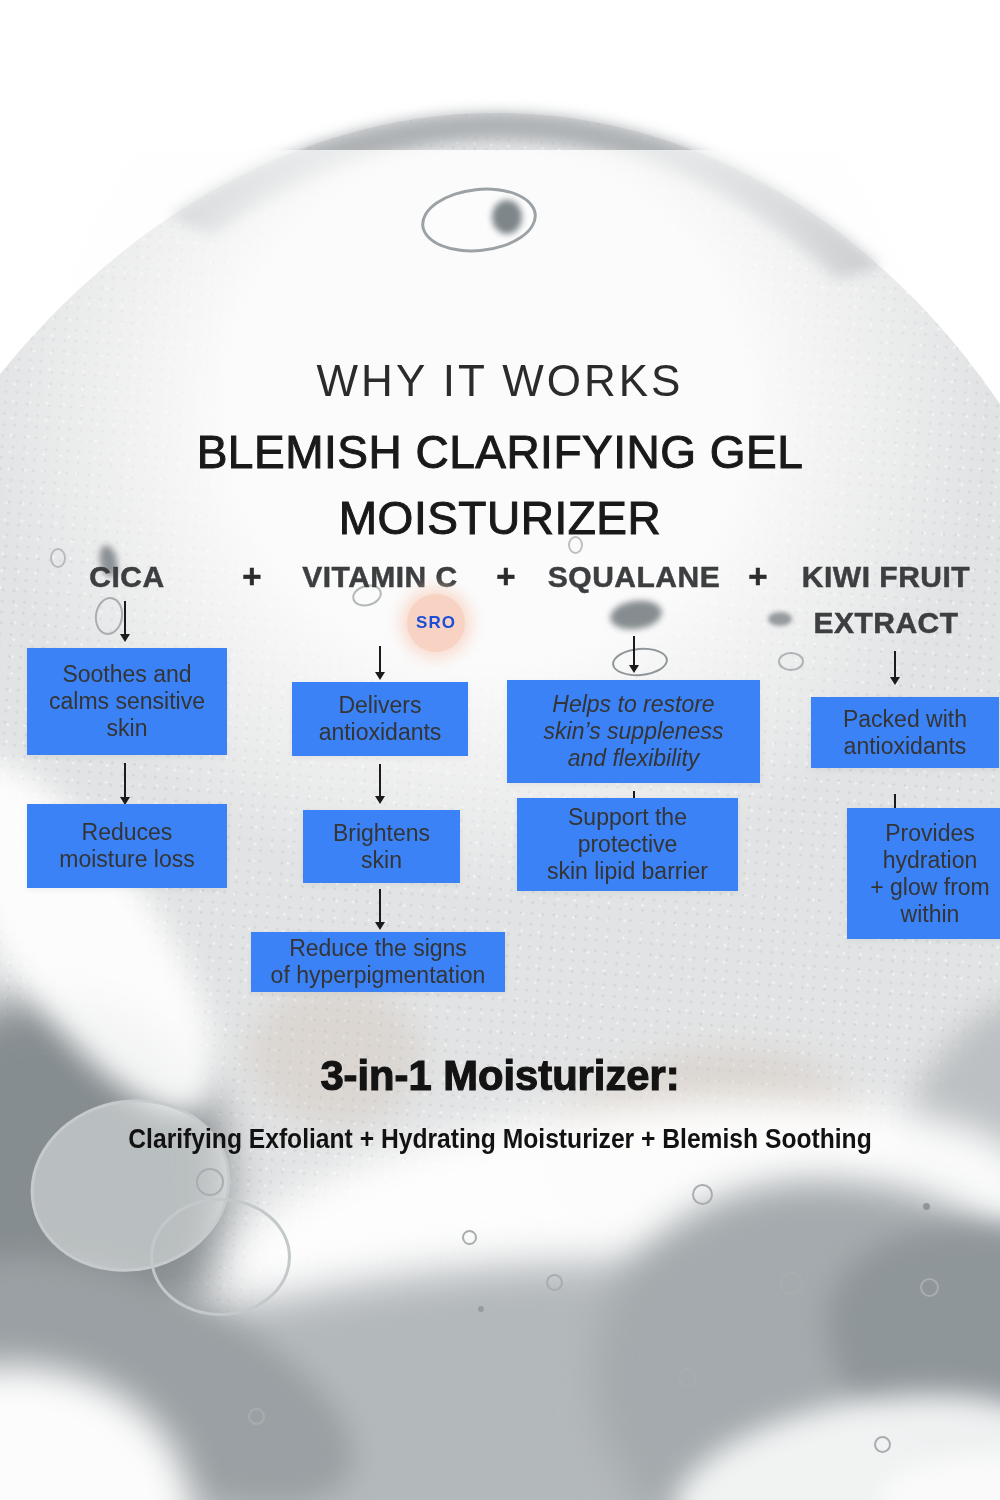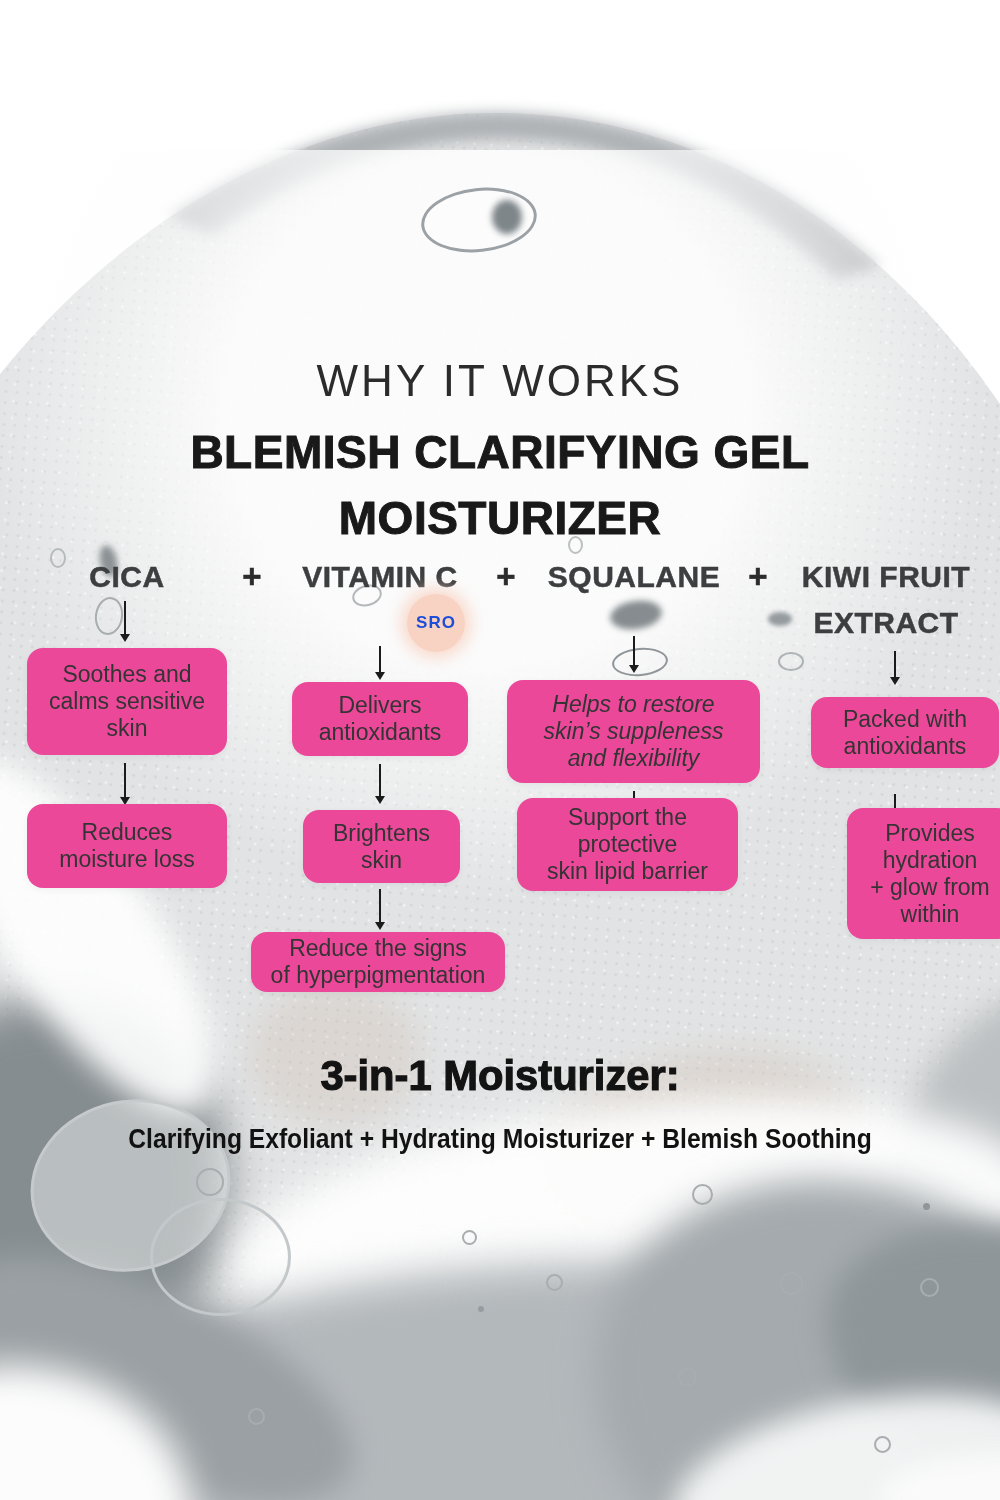--- a/index.html
+++ b/index.html
@@ -29,21 +29,21 @@
   }
   .sw{position:absolute;border-radius:50%;}
   .ring{position:absolute;border-radius:50%;border:2px solid #a8adb0;background:transparent;}
   
   .eyebrow{
     position:absolute;left:0;right:0;top:356px;text-align:center;
     font-size:44px;font-weight:300;letter-spacing:3px;color:#2b2b2b;
   }
   .main-title{
     position:absolute;left:0;right:0;top:419px;text-align:center;
-    font-size:46px;line-height:66px;font-weight:bold;color:#191919;
+    font-size:46px;line-height:66px;font-weight:normal;color:#191919;
     -webkit-text-stroke:1px #191919;letter-spacing:.5px;
   }
   .colhdr{
     position:absolute;top:554px;font-size:30px;line-height:46px;font-weight:bold;
     letter-spacing:.5px;color:#3c3e40;text-align:center;white-space:pre-line;
     -webkit-text-stroke:.5px #3c3e40;
   }
   .plus{
     position:absolute;top:554px;width:60px;font-size:33px;line-height:46px;font-weight:bold;
     color:#2c2c2c;text-align:center;-webkit-text-stroke:.5px #2c2c2c;
@@ -53,21 +53,21 @@
     display:flex;align-items:center;justify-content:center;
     font-size:17px;font-weight:bold;letter-spacing:1px;color:#1d4ed8;
     background:#f8d3c3;box-shadow:0 0 14px 7px rgba(248,211,195,.75);
   }
   .arrow{position:absolute;width:2px;background:#1b1b1b;}
   .arrow::after{
     content:"";position:absolute;left:-4px;bottom:-8px;width:0;height:0;
     border:5px solid transparent;border-top:8px solid #1b1b1b;border-bottom:0;
   }
   .bbox{
-    position:absolute;background:#ec4899;border-radius:16px;
+    position:absolute;background:#3b82f6;border-radius:0;
     display:flex;align-items:center;justify-content:center;text-align:center;
     white-space:pre-line;color:#343434;font-size:23px;line-height:27px;
     box-shadow:0 2px 6px rgba(40,45,48,.06);
   }
   .f-head{
     position:absolute;left:0;right:0;top:1051px;text-align:center;
     font-size:43px;font-weight:bold;color:#131313;-webkit-text-stroke:1.2px #131313;
     transform:scaleX(.97);
   }
   .f-sub{

